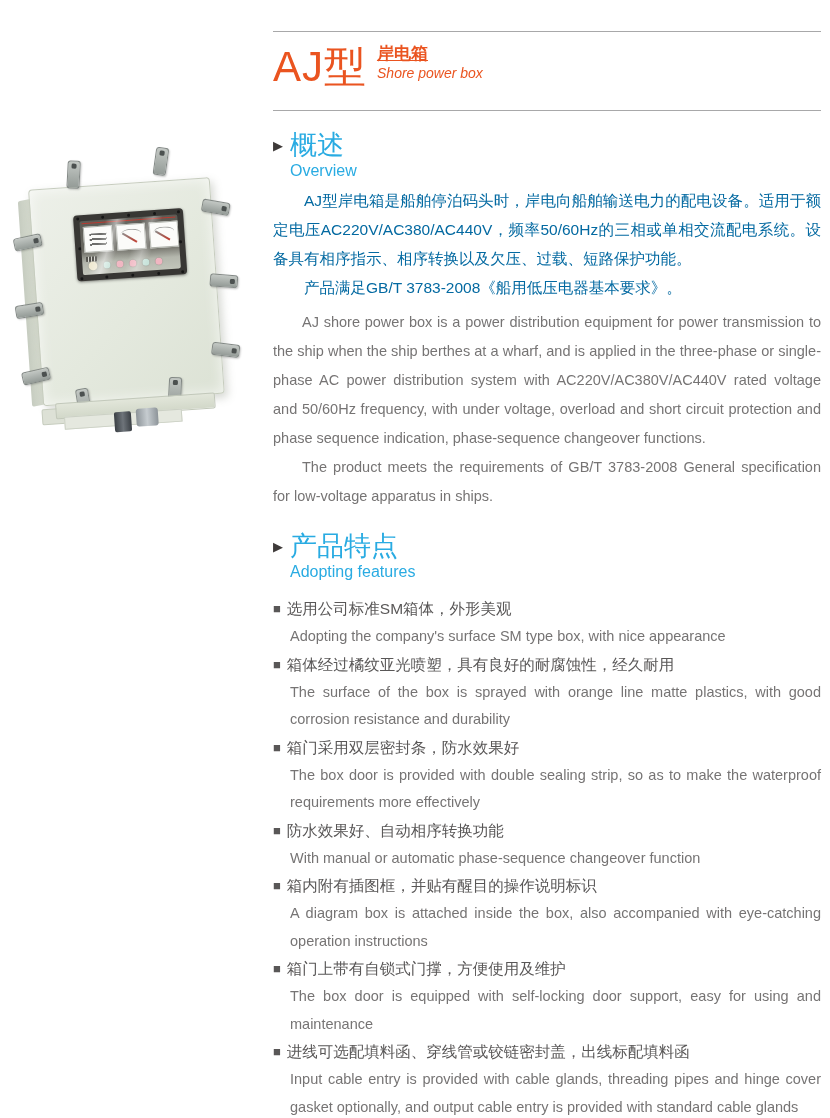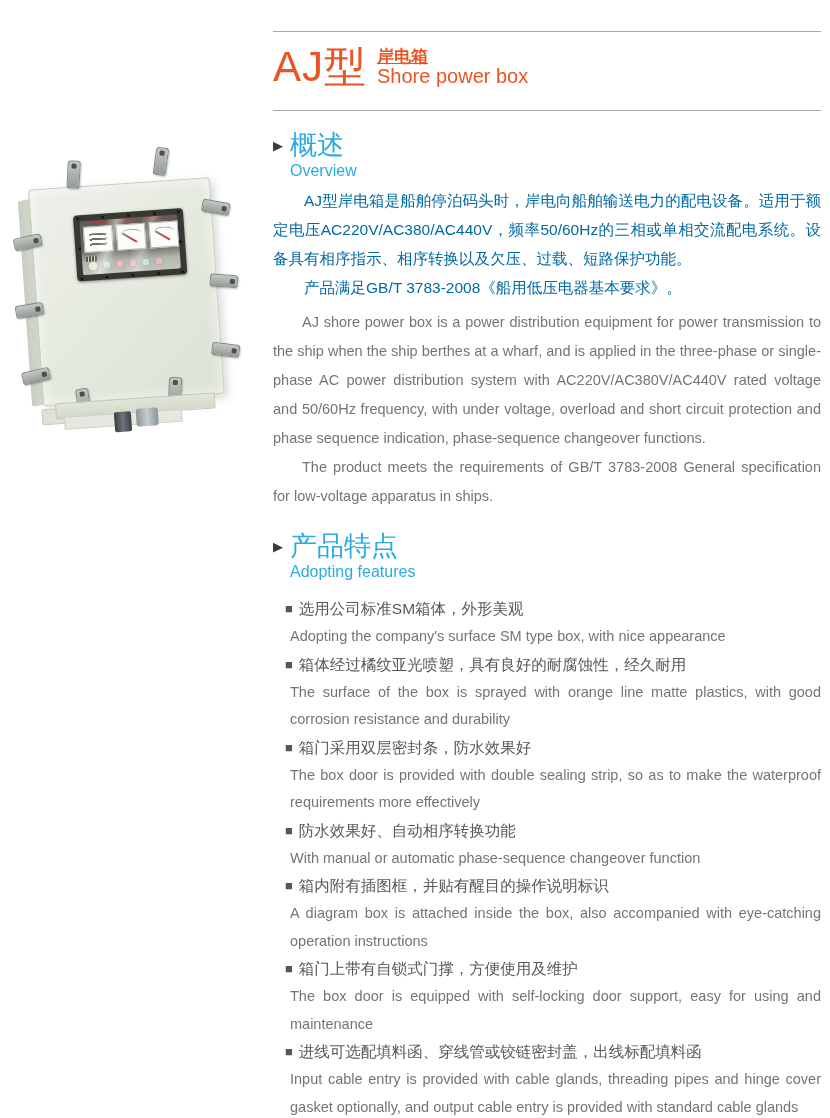--- a/index.html
+++ b/index.html
@@ -7,43 +7,43 @@
     width:830px; height:1118px; position:relative; overflow:hidden;
     font-family:"Liberation Sans","DejaVu Sans",sans-serif;
   }
   .page { position:absolute; inset:0; background:#ffffff; }
 
   
   .rule { position:absolute; left:273px; width:548px; height:1px; background:#a8a8a9; }
   .rule-top { top:31px; }
   .rule-mid { top:110px; }
 
-  .prod-header { position:absolute; left:273px; top:44px; display:flex; align-items:center; color:#ea5420; }
+  .prod-header { position:absolute; left:273px; top:44px; display:flex; align-items:flex-start; color:#ea5420; }
   .prod-model { font-size:42px; line-height:46px; letter-spacing:1px; }
   .prod-sub { margin-left:10px; padding-bottom:2px; }
   .prod-sub-zh { display:block; font-size:17px; line-height:20px; font-weight:bold;text-decoration:underline; }
-  .prod-sub-en { display:block; font-size:20px; line-height:19px; }
+  .prod-sub-en { display:block; font-size:14px; line-height:19px;font-style:italic; }
 
   .section-head { position:absolute; left:273px; display:flex; }
   .sec-marker { font-size:13px; line-height:13px; color:#3e3a39; margin:9px 7px 0 0; }
   .sec-title-zh { font-size:27px; line-height:31px; color:#29abe2; font-weight:normal; margin:0; }
   .sec-title-en { font-size:16px; line-height:20px; color:#29abe2; }
   .head-overview { top:130px; }
   .head-features { top:531px; }
 
   .zh-text { position:absolute; left:273px; top:186px; width:548px; color:#0369a1;
              font-size:15.5px; line-height:29px; text-align:justify; }
   .zh-text p { margin:0; text-indent:2em; }
 
   .en-text { position:absolute; left:273px; top:308px; width:548px; color:#767474;
              font-size:14.5px; line-height:29px; text-align:justify; }
   .en-text p { margin:0; text-indent:2em; }
 
   .feature-list { position:absolute; left:273px; top:595px; width:548px; }
-  .f-zh { color:#595757; font-size:15.5px; line-height:27px;margin-left:12px; }
+  .f-zh { color:#595757; font-size:15.5px; line-height:27px; }
   .f-bullet { display:inline-block; color:#595757; font-size:13px; margin-right:6px;
               transform:translateY(-1px); }
   .f-en { color:#767474; font-size:14.5px; line-height:27.5px; margin-left:17px; text-align:justify; }
 
   
   .photo { position:absolute; left:12px; top:145px; width:235px; height:310px; }
   .box { position:absolute; inset:0; transform:rotate(-4deg); transform-origin:50% 50%; }
   .box-side { position:absolute; left:13px; top:48px; width:13px; height:206px;
               background:linear-gradient(90deg,#c6ccc0,#d9ded2); transform:skewY(-6deg); border-radius:2px; }
   .box-face { position:absolute; left:24px; top:38px; width:180px; height:215px;

